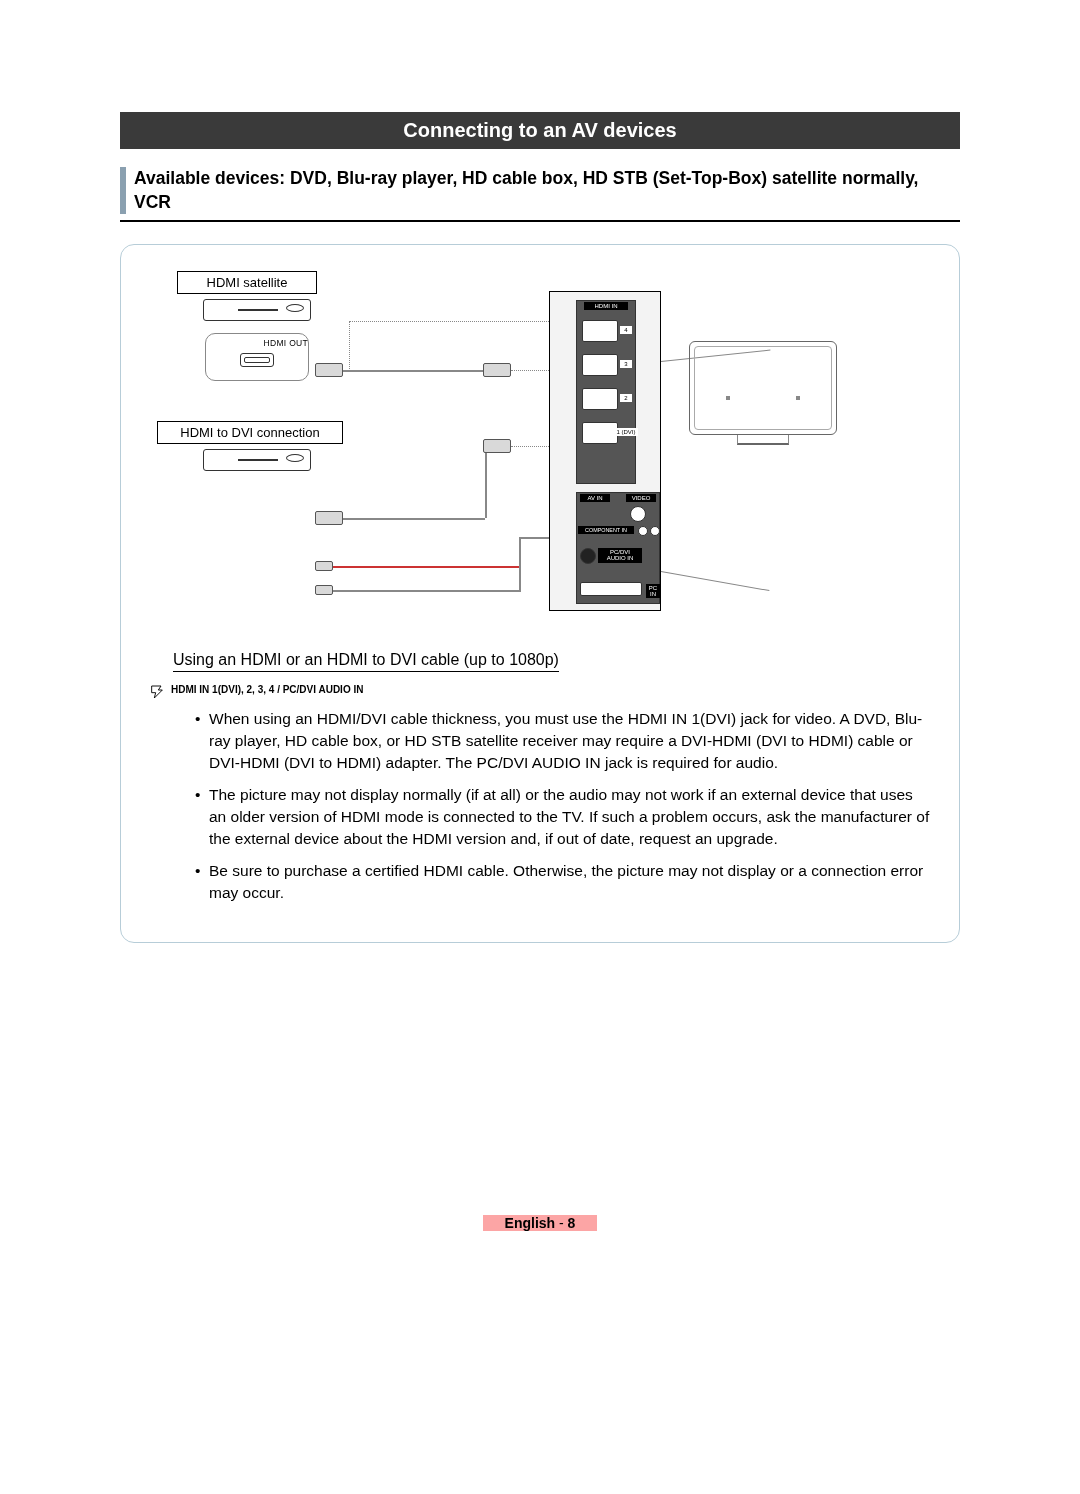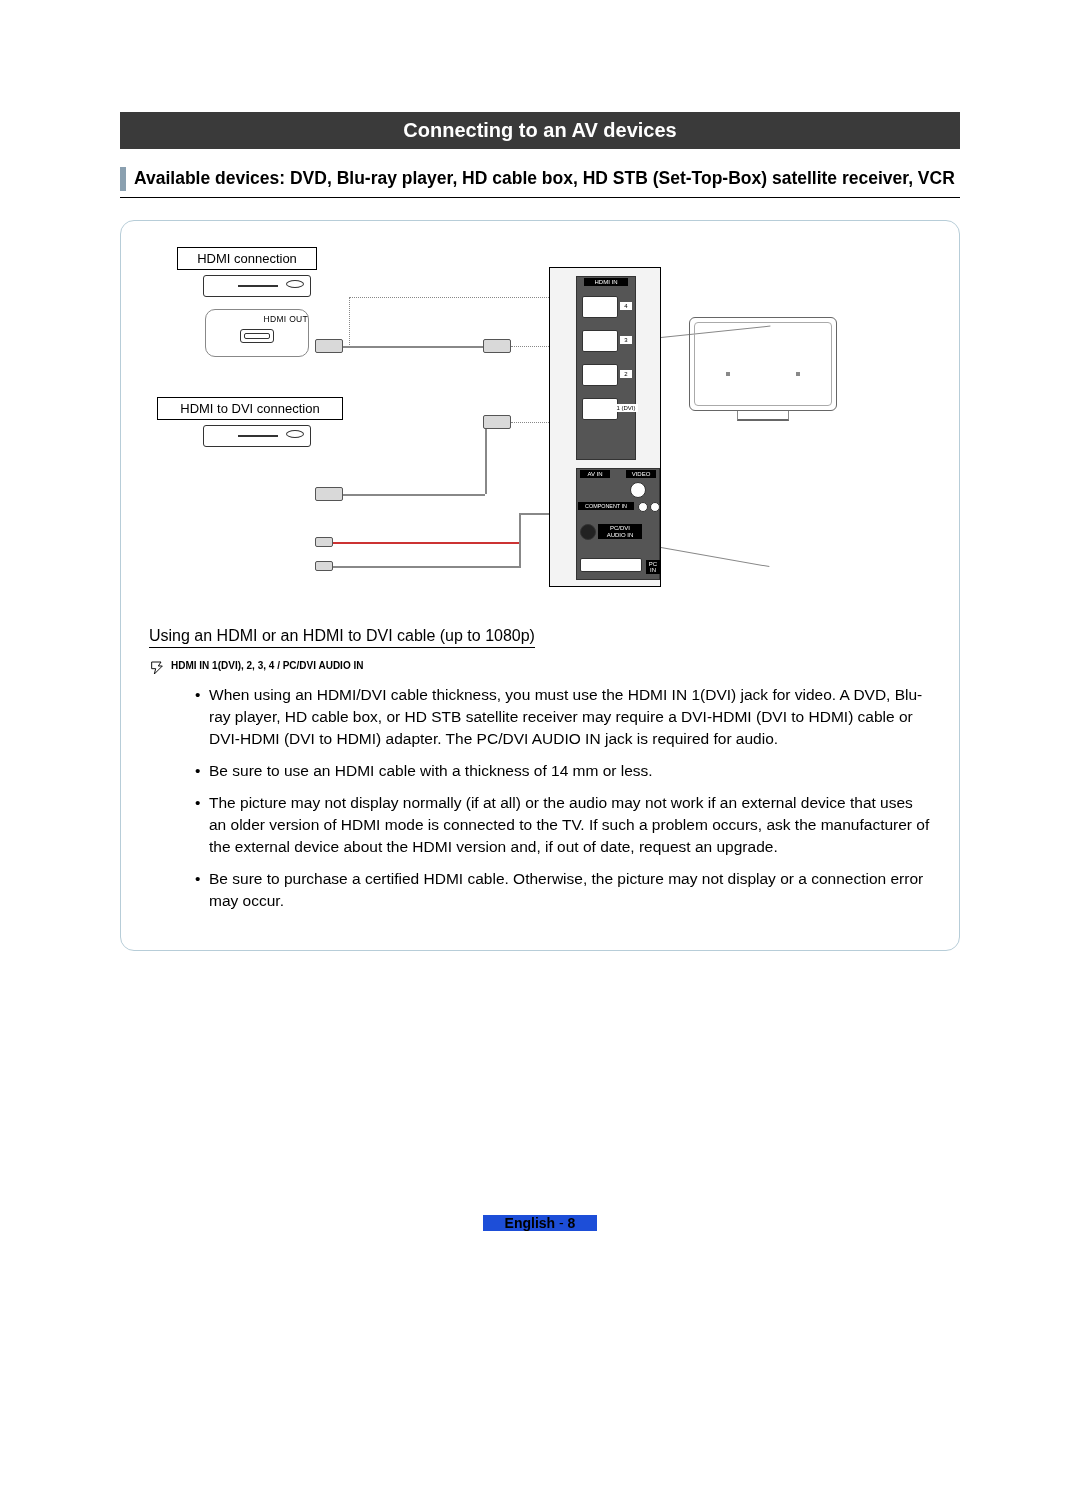--- a/index.html
+++ b/index.html
@@ -51,49 +51,49 @@
   .dvi-port { width:58px; height:12px; margin:0 auto; border:1px solid #333; position:relative; background:#fff; }
   .dvi-port::before, .dvi-port::after { content:""; position:absolute; top:1px; width:8px; height:8px; border:1px solid #333; border-radius:50%; }
   .dvi-port::before { left:-12px; }
   .dvi-port::after  { right:-12px; }
 
   .audio-jacks { display:flex; justify-content:center; gap:8px; }
   .jack { width:16px; height:16px; border:1.3px solid #333; border-radius:50%; position:relative; }
   .jack::after { content:""; position:absolute; inset:4px; border:1px solid #333; border-radius:50%; }
 
   
-  .body-heading { font-size: 16px; font-weight: normal; border-bottom: 1px solid #000; display: inline-block; padding-bottom: 2px; margin-top: 10px; }
+  .body-heading { font-size: 16px; font-weight: normal; border-bottom: 1px solid #000; display: inline-block; padding-bottom: 2px; margin-top: 10px; margin-left: 24px; }
   .note-row { display:flex; gap:6px; margin-top: 12px; font-size: 10px; font-weight: bold; }
   .note-icon { width:16px; height:16px; flex:0 0 16px; }
   ul.bullets { list-style: none; margin: 8px 0 0 46px; }
   ul.bullets li { position: relative; font-size: 15.5px; line-height: 1.42; padding-left: 14px; margin-bottom: 10px; }
   ul.bullets li::before { content: "•"; position: absolute; left: 0; top: 0; }
   .bold-span { font-weight: normal; }
 
   .footer { position:absolute; left:0; right:0; bottom:34px; text-align:center; }
-  .footer-inner { display:inline-block; background:#1d4ed8; color:#000; font-size:14px; padding:0 22px; }
+  .footer-inner { display:inline-block; background:#fca5a5; color:#000; font-size:14px; padding:0 22px; }
   .footer-inner b { font-weight:bold; }
 </style>
 </head>
 <body>
 
 <div class="page">
 
   <div class="title-bar">Connecting to an AV devices</div>
 
   <div class="subhead-row">
     <div class="subhead-bar"></div>
-    <div class="subhead">Available devices: DVD, Blu-ray player, HD cable box, HD STB (Set-Top-Box) satellite receiver, VCR</div>
+    <div class="subhead">Available devices: DVD, Blu-ray player, HD cable box, HD STB (Set-Top-Box) satellite normally, VCR</div>
   </div>
   <div class="subhead-underline"></div>
 
   <div class="diagram-block">
     <div class="diagram-inner">
 
-      <div class="box-label" style="left:28px; top:0; width:140px;">HDMI connection</div>
+      <div class="box-label" style="left:28px; top:0; width:140px;">HDMI satellite</div>
 
       <div class="device-top" style="left:54px; top:28px; width:108px; height:22px;">
         <div class="slot"></div>
           <div class="disc"></div>
       </div>
 
       <div class="out-box" style="left:56px; top:62px; width:104px; height:48px; padding-top:4px;">
         <div class="tiny-label">HDMI OUT</div>
         <div style="width:34px;height:14px;border:1.3px solid #333;border-radius:3px;margin:5px auto 0;position:relative;">
           <div style="position:absolute;inset:3px;border:1px solid #333;border-radius:2px;"></div>
@@ -181,21 +181,20 @@
       <svg class="note-icon" viewBox="0 0 24 24">
         <path d="M4 3 L18 3 L14 9 L20 9 L8 21 L10 13 L4 13 Z" fill="none" stroke="#000" stroke-width="1.4"></path>
       </svg>
       <span>HDMI IN 1(DVI), 2, 3, 4 / PC/DVI AUDIO IN</span>
     </div>
 
     <ul class="bullets">
       <li>
         <span>When using an HDMI/DVI cable thickness, you must use the </span><span class="bold-span">HDMI IN 1(DVI)</span><span> jack for video. A DVD, Blu-ray player, HD cable box, or HD STB satellite receiver may require a DVI-HDMI (DVI to HDMI) cable or DVI-HDMI (DVI to HDMI) adapter. The </span><span class="bold-span">PC/DVI AUDIO IN</span><span> jack is required for audio.</span>
       </li>
-      <li>Be sure to use an HDMI cable with a thickness of 14 mm or less.</li>
       <li>The picture may not display normally (if at all) or the audio may not work if an external device that uses an older version of HDMI mode is connected to the TV. If such a problem occurs, ask the manufacturer of the external device about the HDMI version and, if out of date, request an upgrade.</li>
       <li>Be sure to purchase a certified HDMI cable. Otherwise, the picture may not display or a connection error may occur.</li>
     </ul>
   </div>
 
   <div class="footer">
     <span class="footer-inner">
       <b>English</b><span> - </span><b>8</b>
     </span>
   </div>

